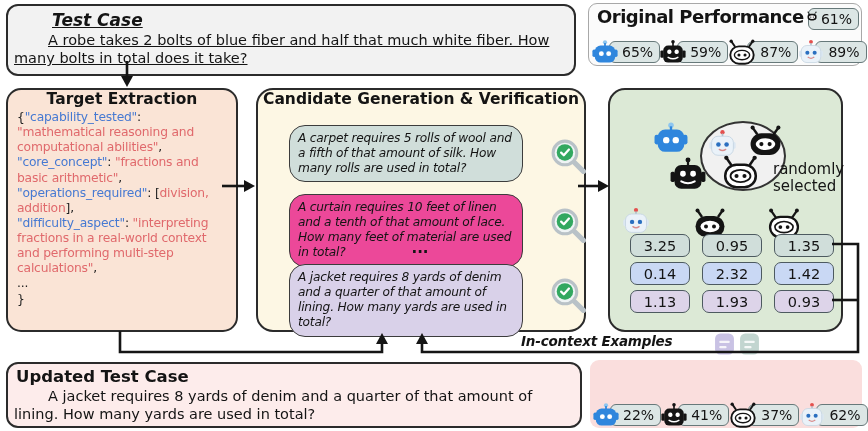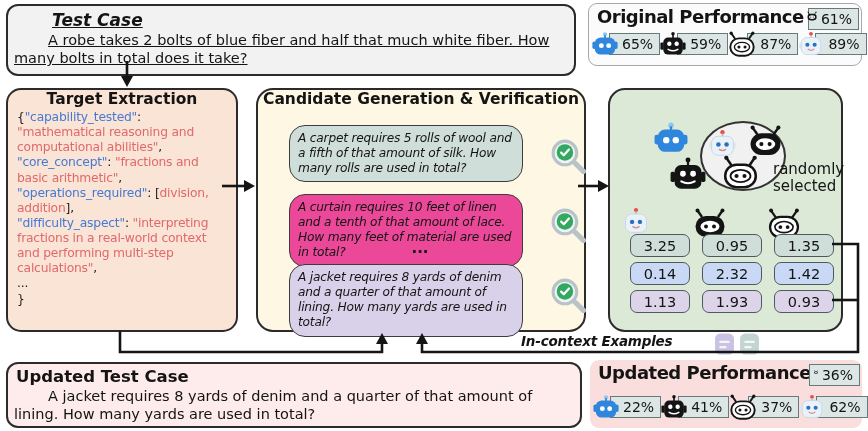--- a/index.html
+++ b/index.html
@@ -18,24 +18,24 @@
   .updated-box .t-body { font-size:14.5px; line-height:1.25; margin:0 8px 0 6px; text-indent:34px; }
 
   
   .perf { position:absolute; border-radius:9px; }
   .perf-orig { background:#fbfbfb; border:1.5px solid #a8a8a8; }
   .perf-upd  { background:#fadedd; border:none; }
   .perf .p-titlerow { position:absolute; top:0; left:8px; right:2px; display:flex; align-items:flex-start; }
   .perf .p-title { font-weight:bold; font-size:18px; letter-spacing:-0.5px; white-space:nowrap; padding-top:2px; }
   .perf .p-titlerow .bot { margin:-2px 0 0 3px; position:relative; z-index:2; }
   .perf .p-titlerow .badge { margin:4px 0 0 -9px; z-index:1; }
-  .perf .p-row { position:absolute; left:3px; right:3px; bottom:8px; display:flex; justify-content:space-between; align-items:center; }
+  .perf .p-row { position:absolute; left:3px; right:3px; bottom:0; display:flex; justify-content:space-between; align-items:center; }
   .pair { display:flex; align-items:center; }
   .pair .bot { position:relative; z-index:2; margin-right:-9px; }
-  .badge { position:relative; z-index:1; background:#dce6e5; border:1.6px solid #67797a; border-radius:0;
+  .badge { position:relative; z-index:1; background:#dce6e5; border:1.6px solid #67797a; border-radius:6px;
            font-size:14px; padding:2px 6px 2px 12px; white-space:nowrap; }
 
   
   .target { background:#fae4d6; border-radius:15px; }
   .panel-title { text-align:center; font-weight:bold; font-size:15.5px; padding-top:0; }
   .code { font-size:12.3px; line-height:1.23; padding:2px 7px 0 9px; letter-spacing:-0.2px; }
   .code .k { color:#4679d2; }
   .code .v { color:#e0696c; }
   .code .p { color:#202020; }
 
@@ -254,27 +254,20 @@
   <svg class="chip chip2" style="left:739px;top:332px">
       <use href="#doc-chip"></use>
     </svg>
 
   <div class="box updated-box" style="left:6px;top:362px;width:576px;height:66px">
     <div class="t-title">Updated Test Case</div>
     <div class="t-body">A jacket requires 8 yards of denim and a quarter of that amount of lining. How many yards are used in total?</div>
   </div>
 
   <div class="perf perf-upd" style="left:590px;top:360px;width:272px;height:68px">
-    <div class="p-titlerow">
-      <span class="p-title">Updated Performance</span>
-      <svg class="bot" width="30" height="28">
-          <use href="#bot-head-black"></use>
-        </svg>
-      <span class="badge">36%</span>
-    </div>
     <div class="p-row">
       <span class="pair">
         <svg class="bot" width="26" height="26">
             <use href="#bot-blue"></use>
           </svg>
         <span class="badge">22%</span>
       </span>
       <span class="pair">
         <svg class="bot" width="26" height="26">
             <use href="#bot-black"></use>

